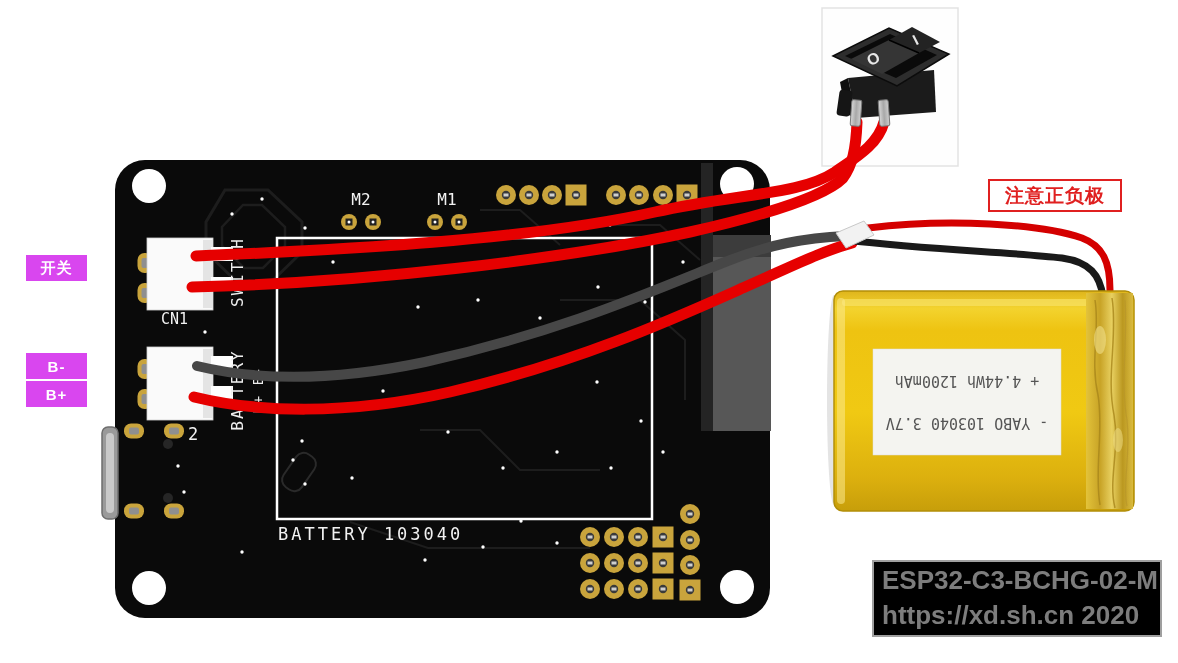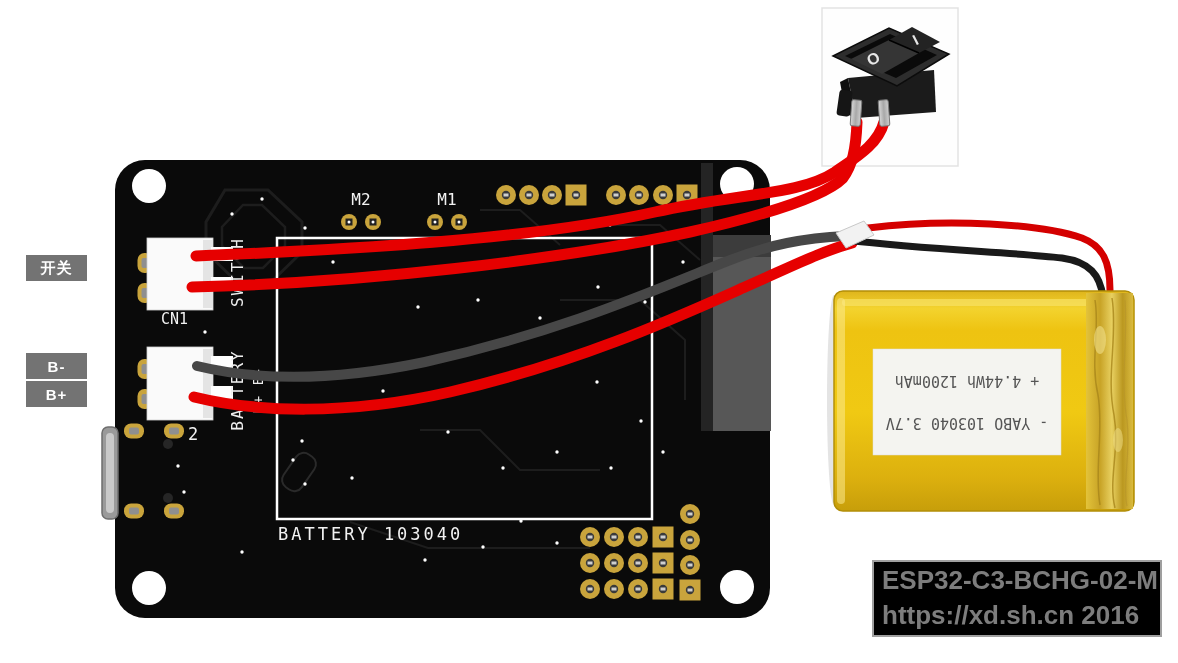--- a/index.html
+++ b/index.html
@@ -1,19 +1,19 @@
 <!DOCTYPE html>
 <html><head>
 <meta charset="utf-8">
 <style>
   html,body{margin:0;padding:0;background:#fff;}
   #stage{position:relative;width:1178px;height:663px;background:#fff;overflow:hidden;
          font-family:"Liberation Sans",sans-serif;}
   #stage svg{position:absolute;left:0;top:0;}
-  .blue-label{position:absolute;background:#737373;color:#fff;
+  .blue-label{position:absolute;background:#d946ef;color:#fff;
       font:bold 15px "Liberation Sans",sans-serif;
       display:flex;align-items:center;justify-content:center;letter-spacing:1px;text-align:center;}
   #lbl-switch{left:26px;top:255px;width:61px;height:26px;}
   #lbl-bminus{left:26px;top:353px;width:61px;height:26px;}
   #lbl-bplus{left:26px;top:381px;width:61px;height:26px;}
   #warning-box{position:absolute;left:988px;top:179px;width:130px;height:29px;
       border:2px solid #e02020;background:#fff;color:#e02020;
       font:bold 19px "Liberation Sans",sans-serif;
       display:flex;align-items:center;justify-content:center;letter-spacing:1px;}
   #info-box{position:absolute;left:872px;top:560px;width:278px;height:72px;
@@ -266,18 +266,21 @@
 
 <div id="lbl-switch" class="blue-label">
   <span>开关</span>
 </div>
 <div id="lbl-bminus" class="blue-label">
   <span>B-</span>
 </div>
 <div id="lbl-bplus" class="blue-label">
   <span>B+</span>
 </div>
+<div id="warning-box">
+  <span>注意正负极</span>
+</div>
 <div id="info-box">
   <div>ESP32-C3-BCHG-02-M</div>
-  <div><span class="link">https://xd.sh.cn</span> <span>2016</span></div>
+  <div><span class="link">https://xd.sh.cn</span> <span>2020</span></div>
 </div>
 
 </div>
 
 </body></html>

